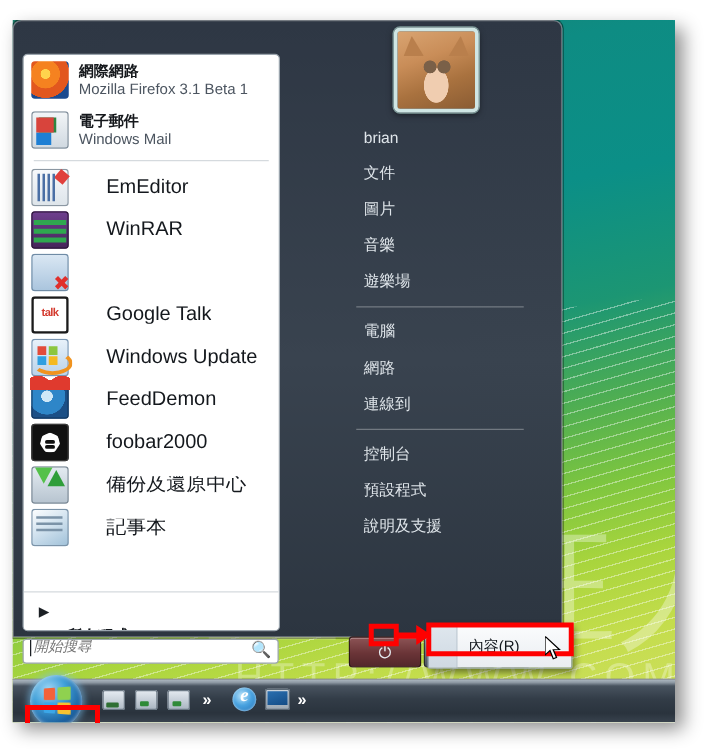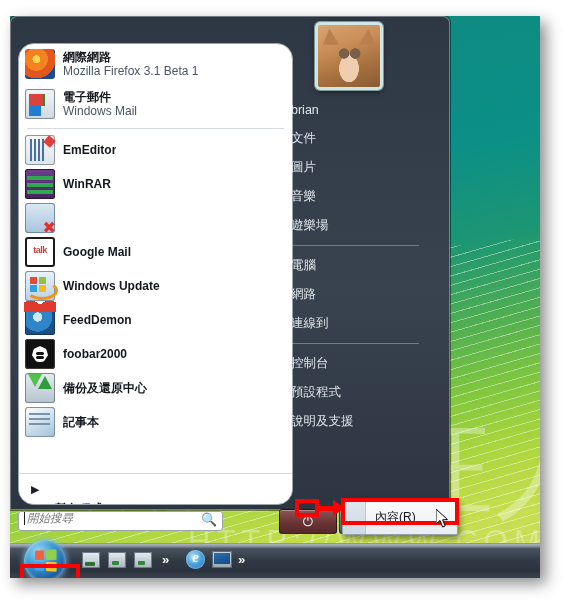--- a/index.html
+++ b/index.html
@@ -34,30 +34,30 @@
 
   
   #menu{position:absolute;left:0px;top:0px;width:440px;height:518px;}
   #menu-body{position:absolute;left:0;top:0;width:440px;height:494px;
              background:linear-gradient(180deg,#2e3744 0%,#39434f 55%,#2c3540 100%);
              border:1px solid rgba(255,255,255,.35);
              border-radius:7px 7px 0 0;box-sizing:border-box;
              box-shadow:0 0 0 1px rgba(0,0,0,.45);}
 
   
-  #left-pane{position:absolute;left:7px;top:26px;width:275px;height:462px;
-             background:#ffffff;border:1px solid #9aa4ad;border-radius:16px;
+  #left-pane{position:absolute;left:7px;top:26px;width:206px;height:462px;
+             background:#ffffff;border:1px solid #9aa4ad;border-radius:4px;
              box-sizing:border-box;overflow:hidden;}
   .prog{display:flex;align-items:center;height:34px;padding:0 6px;cursor:default;}
   .prog .ico{width:30px;height:30px;flex:0 0 30px;margin-right:8px;
              position:relative;border-radius:3px;}
   .prog .tx{display:flex;flex-direction:column;justify-content:center;overflow:hidden;}
   .prog .t1{font-size:12px;color:#15181c;font-weight:bold;line-height:14px;}
   .prog .t2{font-size:12px;color:#4c5560;line-height:15px;}
-  .prog.one .t1{font-weight:bold;font-size:12px;color:#14181d;}
+  .prog.one .t1{font-weight:normal;font-size:16px;color:#14181d;margin-left:22px;}
   .prog.two{height:40px;}
   .sep{height:1px;background:#d5dade;margin:4px 8px;}
 
   #allprog{position:absolute;left:0;bottom:0;width:100%;height:30px;
            display:flex;align-items:center;border-top:1px solid #d5dade;
            background:rgba(255,255,255,.72);}
   #allprog .arw{margin:0 14px 0 12px;font-size:11px;color:#1b1f24;}
   #allprog .lb{font-size:12.5px;font-weight:bold;color:#14181d;margin-top:40px;}
 
   
@@ -275,21 +275,21 @@
               <div class="tx">
                 <div class="t1">WinRAR</div>
               </div>
             </div>
             <div class="prog one">
               <div class="ico ic-hunt"></div>
             </div>
             <div class="prog one">
               <div class="ico ic-talk"></div>
               <div class="tx">
-                <div class="t1">Google Mail</div>
+                <div class="t1">Google Talk</div>
               </div>
             </div>
             <div class="prog one">
               <div class="ico ic-wu"></div>
               <div class="tx">
                 <div class="t1">Windows Update</div>
               </div>
             </div>
             <div class="prog one">
               <div class="ico ic-fd"></div>

